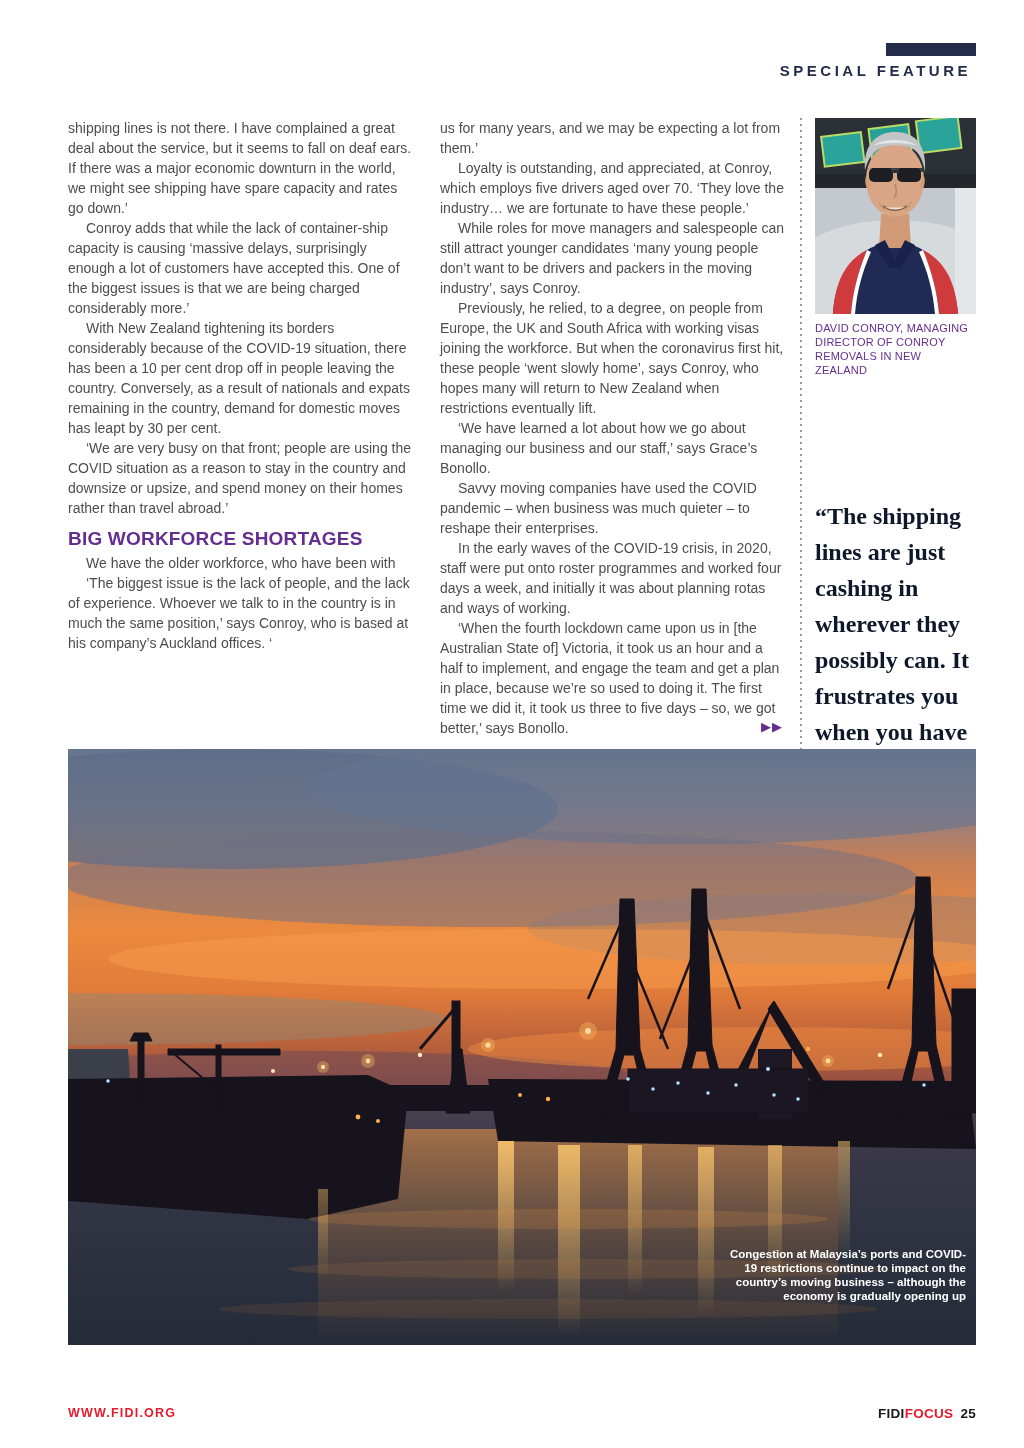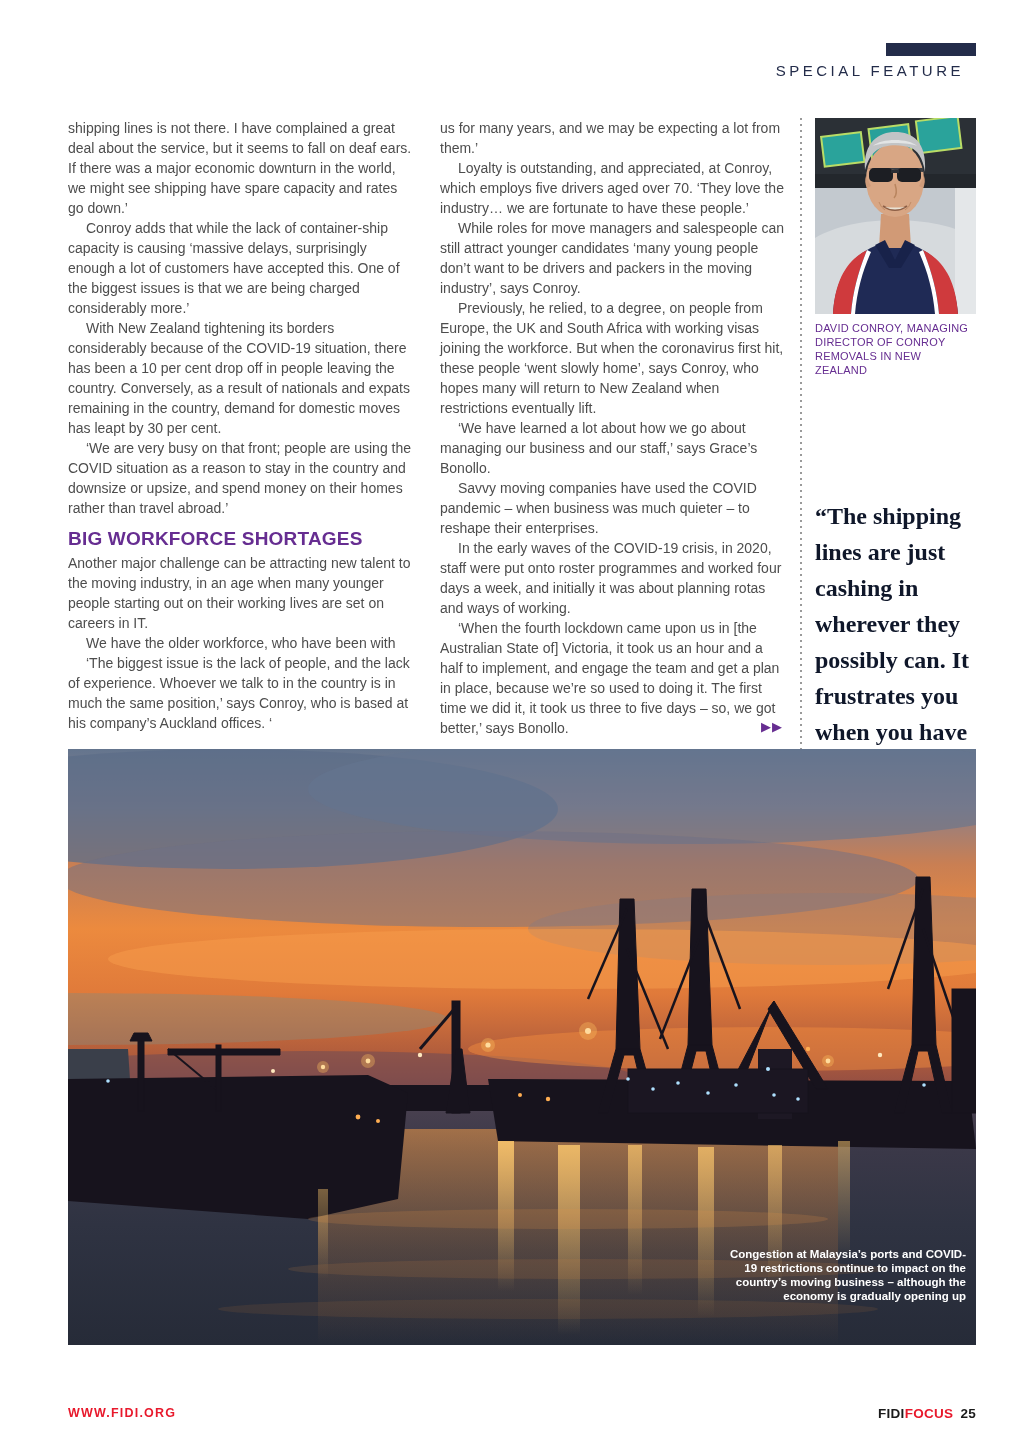--- a/index.html
+++ b/index.html
@@ -1,21 +1,21 @@
 <!DOCTYPE html>
 <html><head>
 <meta charset="utf-8">
 <style>
   html,body{margin:0;padding:0;background:#ffffff;}
   body{font-family:"Liberation Sans",sans-serif;}
   .page{position:relative;width:1024px;height:1448px;background:#ffffff;overflow:hidden;}
 
   
   .feature-bar{position:absolute;top:43px;right:48px;width:90px;height:13px;background:#232c4a;}
-  .feature-label{position:absolute;top:62px;right:60px;font-size:15px;font-weight:normal;
+  .feature-label{position:absolute;top:62px;right:53px;font-size:15px;font-weight:bold;
     letter-spacing:3.5px;color:#232c4a;white-space:nowrap;}
 
   
   .col{position:absolute;top:118px;font-size:14px;line-height:20px;color:#4d4d4d;}
   .col p{margin:0;}
   .col p.indent{text-indent:18px;}
   .col-left{left:68px;width:345px;}
   .col-right{left:440px;width:345px;}
   .section-heading{margin:11px 0 4px 0;font-size:19px;font-weight:bold;color:#662d91;
     letter-spacing:0.2px;}
@@ -58,21 +58,20 @@
 
   <div class="col col-left">
     <div>
         <p>shipping lines is not there. I have complained a great deal about the service, but it seems to fall on deaf ears. If there was a major economic downturn in the world, we might see shipping have spare capacity and rates go down.’</p>
         <p class="indent">Conroy adds that while the lack of container-ship capacity is causing ‘massive delays, surprisingly enough a lot of customers have accepted this. One of the biggest issues is that we are being charged considerably more.’</p>
         <p class="indent">With New Zealand tightening its borders considerably because of the COVID-19 situation, there has been a 10 per cent drop off in people leaving the country. Conversely, as a result of nationals and expats remaining in the country, demand for domestic moves has leapt by 30 per cent.</p>
         <p class="indent">‘We are very busy on that front; people are using the COVID situation as a reason to stay in the country and downsize or upsize, and spend money on their homes rather than travel abroad.’</p>
       </div>
     <h2 class="section-heading">BIG WORKFORCE SHORTAGES</h2>
     <div>
-        <p>Another major challenge can be attracting new talent to the moving industry, in an age when many younger people starting out on their working lives are set on careers in IT.</p>
         <p class="indent">We have the older workforce, who have been with</p>
         <p class="indent">‘The biggest issue is the lack of people, and the lack of experience. Whoever we talk to in the country is in much the same position,’ says Conroy, who is based at his company’s Auckland offices. ‘</p>
       </div>
   </div>
 
   <div class="col col-right" style="position:absolute;">
     <div>
         <p>us for many years, and we may be expecting a lot from them.’</p>
         <p class="indent">Loyalty is outstanding, and appreciated, at Conroy, which employs five drivers aged over 70. ‘They love the industry… we are fortunate to have these people.’</p>
         <p class="indent">While roles for move managers and salespeople can still attract younger candidates ‘many young people don’t want to be drivers and packers in the moving industry’, says Conroy.</p>

